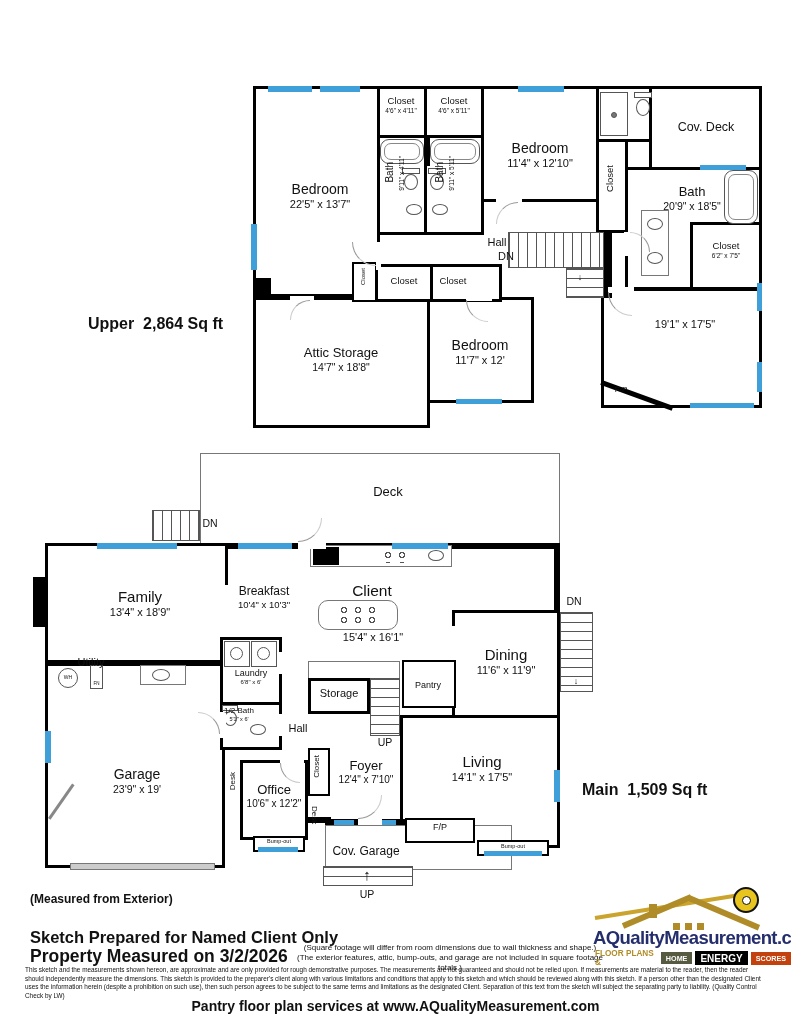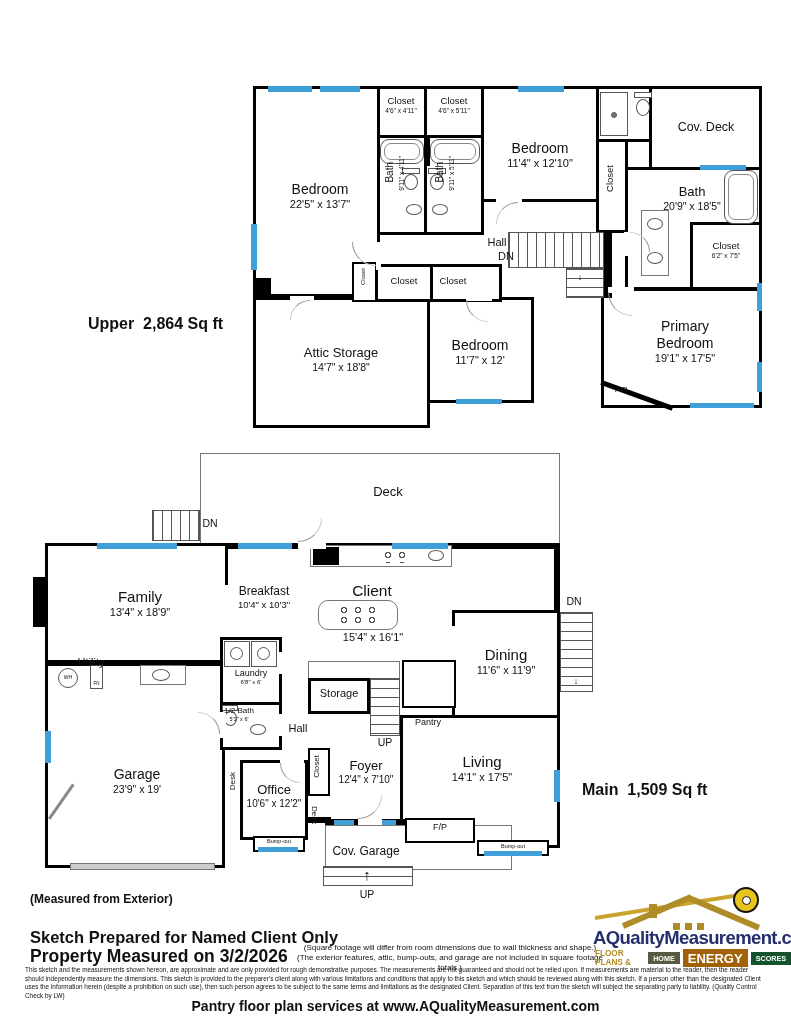--- a/index.html
+++ b/index.html
@@ -148,21 +148,20 @@
     <div class="lbl" style="left:428px;top:275px;width:50px;font-size:9.5px">Closet</div>
     <div class="lbl" style="left:281px;top:345px;width:120px;font-size:13px">
       <div>Attic Storage</div>
       <div style="font-size:10.5px">14'7" x 18'8"</div>
     </div>
     <div class="lbl" style="left:420px;top:337px;width:120px;font-size:14px">
       <div>Bedroom</div>
       <div style="font-size:11px">11'7" x 12'</div>
     </div>
     <div class="lbl" style="left:635px;top:318px;width:100px;font-size:14px">
-      <div class="wrap">Primary Bedroom</div>
       <div style="font-size:11px">19'1" x 17'5"</div>
     </div>
     <div class="lbl" style="left:606px;top:385px;width:30px;font-size:8px">F/P</div>
     <div class="lbl b pre" style="left:88px;top:314px;font-size:16px;text-align:left">Upper  2,864 Sq ft</div>
   </div>
 
   <div>
     <div class="thin" style="left:200px;top:453px;width:360px;height:92px"></div>
     <div class="stv" style="left:152px;top:510px;width:48px;height:31px"></div>
 
@@ -254,21 +253,21 @@
     <div class="lbl" style="left:221px;top:668px;width:60px;font-size:9px">
       <div>Laundry</div>
       <div style="font-size:6px">6'8" x 6'</div>
     </div>
     <div class="lbl" style="left:223px;top:706px;width:32px;font-size:8px">
       <div class="wrap">1/2 Bath</div>
       <div style="font-size:5.5px">5'1" x 6'</div>
     </div>
     <div class="lbl" style="left:278px;top:722px;width:40px;font-size:11px">Hall</div>
     <div class="lbl" style="left:309px;top:687px;width:60px;font-size:11px">Storage</div>
-    <div class="lbl" style="left:404px;top:717px;width:48px;font-size:9px">Pantry</div>
+    <div class="lbl" style="left:404px;top:680px;width:48px;font-size:9px">Pantry</div>
     <div class="lbl" style="left:370px;top:736px;width:30px;font-size:10.5px">UP</div>
     <div class="lbl" style="left:446px;top:646px;width:120px;font-size:15px">
       <div>Dining</div>
       <div style="font-size:11px">11'6" x 11'9"</div>
     </div>
     <div class="lbl" style="left:559px;top:595px;width:30px;font-size:10.5px">DN</div>
     <div class="lbl" style="left:422px;top:753px;width:120px;font-size:15px">
       <div>Living</div>
       <div style="font-size:11px">14'1" x 17'5"</div>
     </div>
@@ -315,18 +314,18 @@
     <div style="position:absolute;left:56px;top:17px;width:8px;height:14px;background:#b08c28"></div>
     <div style="position:absolute;left:80px;top:36px;width:7px;height:7px;background:#b08c28"></div>
     <div style="position:absolute;left:92px;top:36px;width:7px;height:7px;background:#b08c28"></div>
     <div style="position:absolute;left:104px;top:36px;width:7px;height:7px;background:#b08c28"></div>
     <div style="position:absolute;left:140px;top:0;width:26px;height:26px;background:#e8c41f;border:2.5px solid #111;border-radius:50%"></div>
     <div style="position:absolute;left:149px;top:9px;width:9px;height:9px;background:#fff;border:1.5px solid #111;border-radius:50%"></div>
     <div class="lbl b" style="left:0;top:40px;width:198px;font-size:18.5px;color:#252e6d;letter-spacing:-0.6px">AQualityMeasurement.com</div>
     <div style="position:absolute;left:2px;top:62px;display:flex;align-items:center;gap:3px">
       <span class="b" style="font-size:8.2px;color:#b08c28">FLOOR PLANS &amp;</span>
       <span class="b" style="font-size:7.2px;color:#fff;background:#565a40;padding:1.5px 5px">HOME</span>
-      <span class="b" style="font-size:13px;color:#fff;background:#a16207;padding:1.5px 5px">ENERGY</span>
-      <span class="b" style="font-size:7.2px;color:#fff;background:#14532d;padding:2px 5px">SCORES</span>
+      <span class="b" style="font-size:10px;color:#fff;background:#000000;padding:1.5px 5px">ENERGY</span>
+      <span class="b" style="font-size:7.2px;color:#fff;background:#c2410c;padding:2px 5px">SCORES</span>
     </div>
   </div>
 
 </div>
 
 </body></html>

